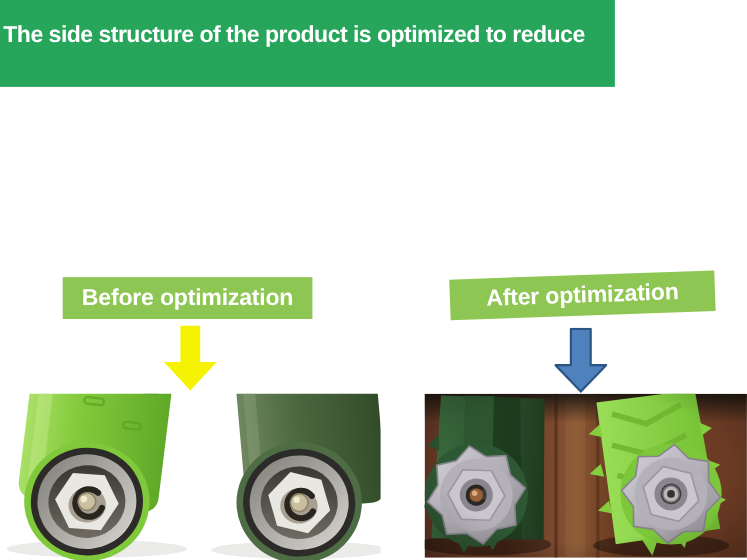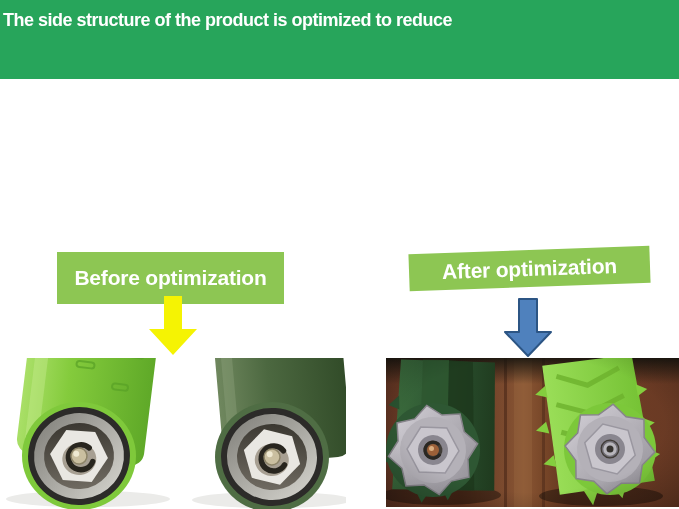--- a/index.html
+++ b/index.html
@@ -2,34 +2,34 @@
 <html><head>
 <meta charset="utf-8">
 <style>
   html,body { margin:0; padding:0; background:#ffffff; }
   .page {
     position:relative; width:679px; height:509px;
     background:#ffffff; overflow:hidden;
     font-family:"Liberation Sans", sans-serif;
   }
   .banner {
-    position:absolute; left:0; top:0; width:679px; height:79px;
+    position:absolute; left:0; top:0; width:559px; height:79px;
     background:#27a55b; color:#ffffff; font-weight:bold;
-    font-size:18px; line-height:34px; letter-spacing:-0.5px;
-    padding-top:3px; box-sizing:border-box; overflow:hidden;
+    font-size:21px; line-height:34px; letter-spacing:-0.5px;
+    padding-top:15px; box-sizing:border-box; overflow:hidden;
   }
   .banner .l1 { padding-left:3px; white-space:nowrap; }
   .banner .l2 { text-align:center; white-space:nowrap; }
   .cmp-label {
     position:absolute; background:#8dc653; color:#ffffff;
     font-weight:bold; font-size:21px; letter-spacing:-0.2px;
     display:flex; align-items:center; justify-content:center;
     white-space:nowrap;
   }
-  #beforeLabel { left:57px; top:252px; width:227px; height:52px; }
+  #beforeLabel { left:57px; top:252px; width:227px; height:38px; }
   #afterLabel  { left:409px; top:250px; width:241px; height:37px; transform:rotate(-2deg); }
   .arrow { position:absolute; }
   #yellowArrow { left:148px; top:296px; }
   #blueArrow   { left:503px; top:298px; }
   .photo { position:absolute; line-height:0; }
   #beforePhoto { left:0;   top:358px; width:346px; height:151px; background:#ffffff; }
   #afterPhoto  { left:386px; top:358px; width:293px; height:149px; }
 </style>
 </head>
 <body>

